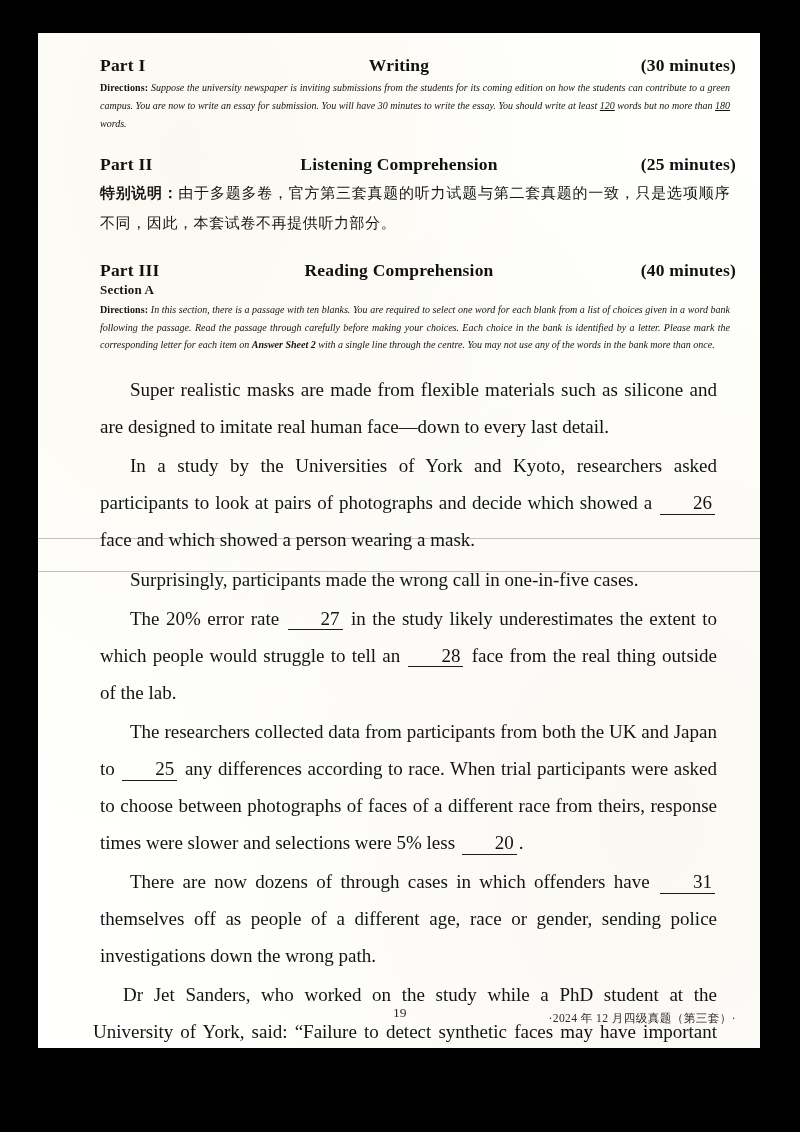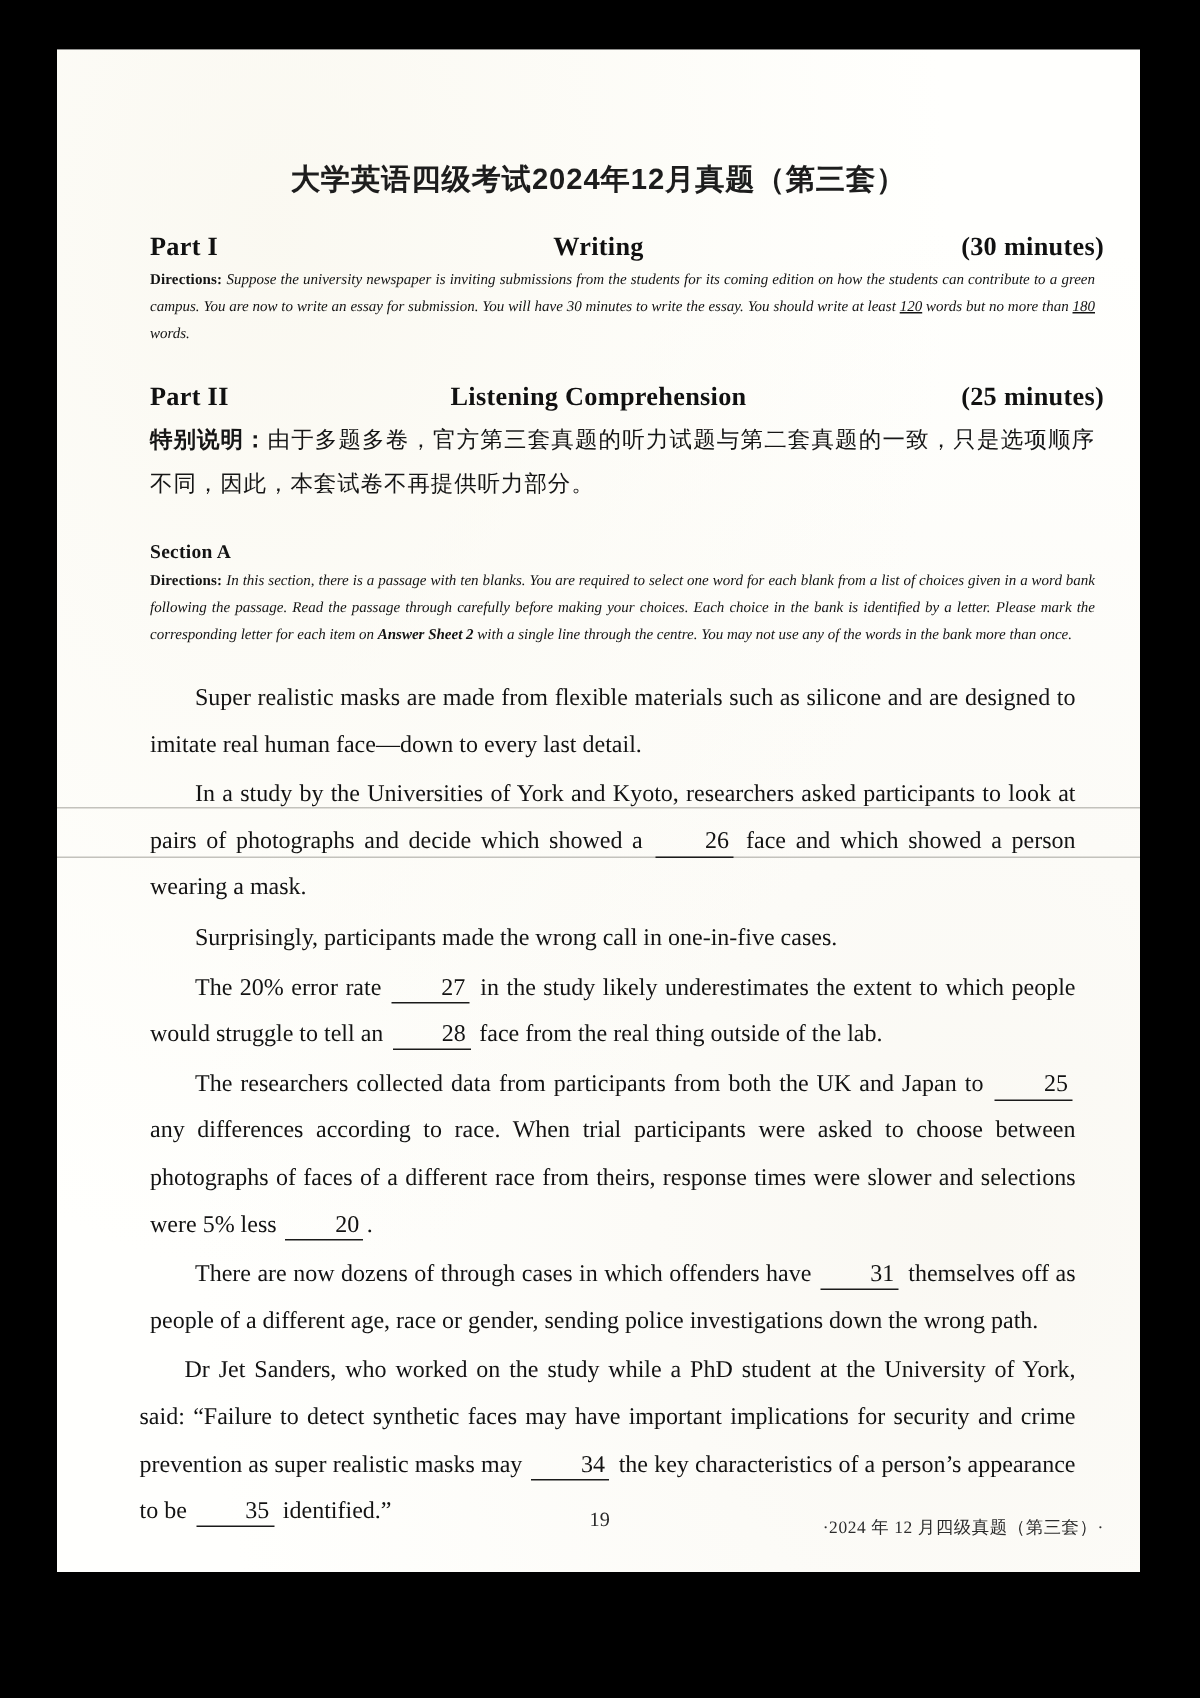--- a/index.html
+++ b/index.html
@@ -148,21 +148,21 @@
     height: 1px;
     background: #b9b7b2;
     opacity: 0.85;
   }
   .scan-rule.r1 { top: 505px; }
   .scan-rule.r2 { top: 538px; }
 
   
   .passage {
     padding: 17px 43px 0 62px;
-    font-size: 16px;
+    font-size: 19px;
     line-height: 1.95;
     color: #131313;
     text-align: justify;
   }
   .passage p {
     margin: 0 0 2px 0;
     text-indent: 30px;
   }
 
   .blank {
@@ -210,21 +210,20 @@
 <body>
 
 <div class="scan-frame">
   <div class="paper">
 
     <div class="scan-rule r1"></div>
     <div class="scan-rule r2"></div>
 
     <div class="content">
 
-      <h1 class="doc-title">大学英语四级考试2024年12月真题（第三套）</h1>
 
       <div class="spacer-md"></div>
 
       <div class="part-row">
         <span class="part-label">Part I</span>
         <span class="part-title">Writing</span>
         <span class="part-time">(30 minutes)</span>
       </div>
 
       <div class="directions">
@@ -239,20 +238,25 @@
         <span class="part-title">Listening Comprehension</span>
         <span class="part-time">(25 minutes)</span>
       </div>
 
       <div class="cn-note">
         <span class="cn-lead">特别说明：</span><span class="cn-body">由于多题多卷，官方第三套真题的听力试题与第二套真题的一致，只是选项顺序不同，因此，本套试卷不再提供听力部分。</span>
       </div>
 
       <div class="spacer-md"></div>
 
+      <div class="part-row">
+        <span class="part-label">Part III</span>
+        <span class="part-title">Reading Comprehension</span>
+        <span class="part-time">(40 minutes)</span>
+      </div>
 
       <div class="section-label">Section A</div>
 
       <div class="directions">
         <span class="dir-lead">Directions:</span>
         <span>In this section, there is a passage with ten blanks. You are required to select one word for each blank from a list of choices given in a word bank following the passage. Read the passage through carefully before making your choices. Each choice in the bank is identified by a letter. Please mark the corresponding letter for each item on </span><span class="bi">Answer Sheet 2</span><span> with a single line through the centre. You may not use any of the words in the bank more than once.</span>
       </div>
 
       <div class="passage">
 

